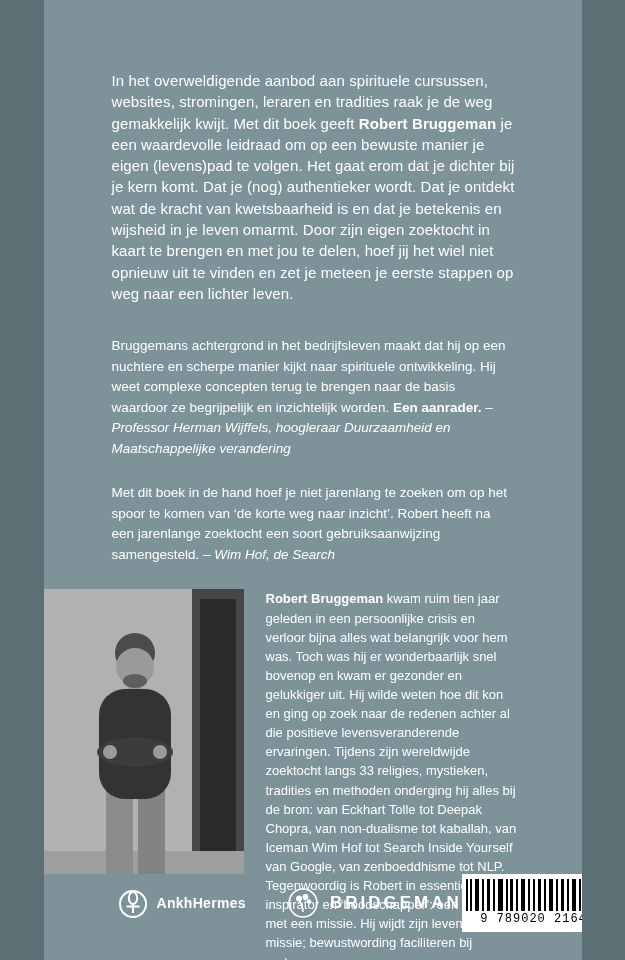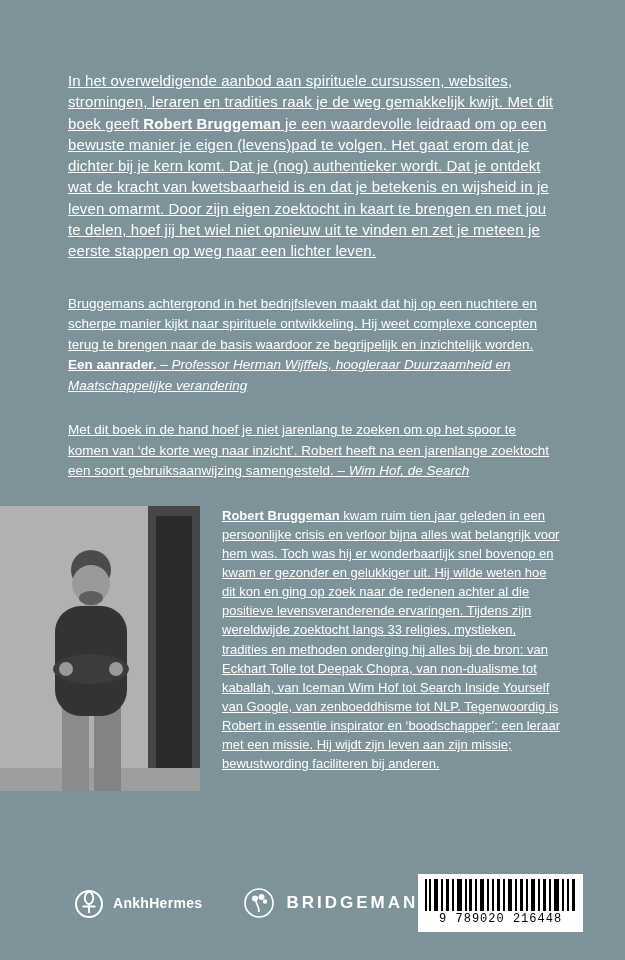--- a/index.html
+++ b/index.html
@@ -2,30 +2,29 @@
 <html><head>
 <meta charset="utf-8">
 <style>
   html, body {
     margin: 0;
     padding: 0;
     background: #5c6f74;
   }
   .cover {
     position: relative;
-    width: 625px;
+    width: 538px;
     height: 960px;
     margin: 0 auto;
     background: #7d9399;
     color: #ffffff;
     font-family: "Liberation Sans", sans-serif;
     box-sizing: border-box;
     padding: 70px 64px 0 68px;
     overflow: hidden;
-    text-decoration: underline;
   }
   .intro {
     margin: 0 0 32px 0;
     font-size: 15px;
     line-height: 1.42;
     letter-spacing: 0.1px;
   }
   .intro strong { font-weight: bold; }
   .headline {
     margin: 0 0 30px 0;

